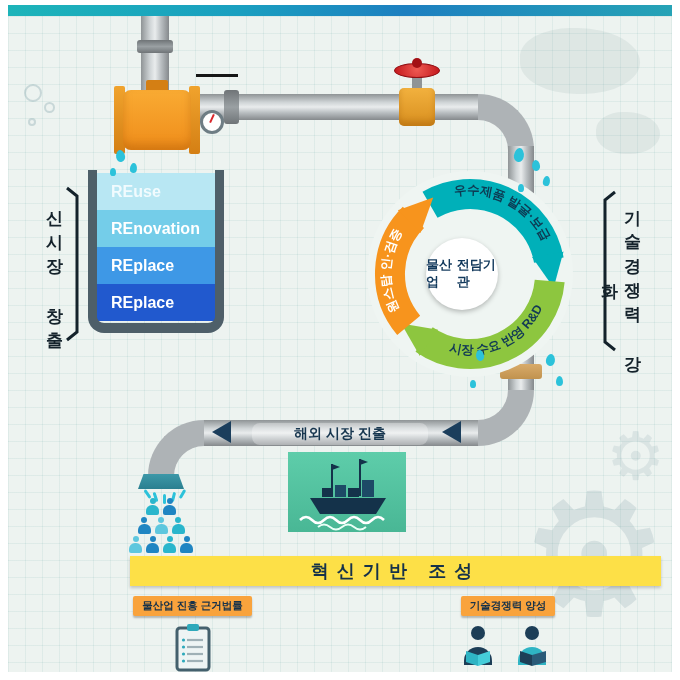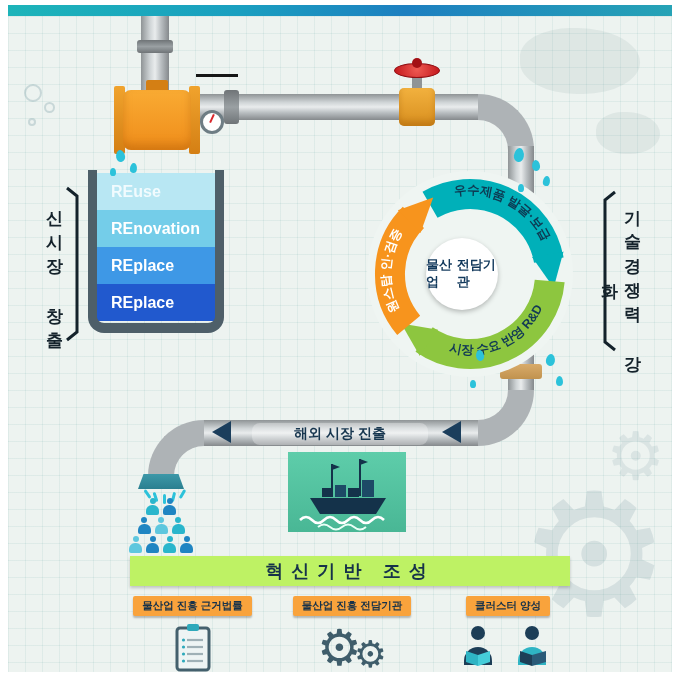--- a/index.html
+++ b/index.html
@@ -86,21 +86,21 @@
   .prow { display:flex; justify-content:center; gap:4px; margin-bottom:2px; }
   .person { position:relative; width:13px; height:17px; display:inline-block; }
   .person::before { content:""; position:absolute; left:3.5px; top:0; width:6px; height:6px; border-radius:50%; background:currentColor; }
   .person::after { content:""; position:absolute; left:0; top:7px; width:13px; height:10px; border-radius:6px 6px 2px 2px; background:currentColor; }
   .c1 { color:#1f85c2; } .c2 { color:#2ab6cc; } .c3 { color:#5ec7de; }
 
   
   #shipbox { left:288px; top:452px; width:118px; height:80px; background:linear-gradient(180deg,#5ecdaa,#49b795); }
 
   
-  #banner { left:130px; top:556px; width:440px; height:30px; background:#bef264; display:flex; align-items:center;
+  #banner { left:130px; top:556px; width:531px; height:30px; background:#fde047; display:flex; align-items:center;
     justify-content:center; font-size:18px; font-weight:800; color:#16324a; letter-spacing:0.45em;
     box-shadow:0 2px 3px rgba(0,0,0,.2); }
   .fcol { position:absolute; top:596px; display:flex; flex-direction:column; align-items:center; gap:7px; }
   .pill { background:#f9a33c; color:#16324a; font-size:10.5px; font-weight:800; padding:3px 9px;
     border-radius:2px; white-space:nowrap; box-shadow:0 2px 2px rgba(0,0,0,.25); }
   .gear-glyph { font-family:"DejaVu Sans",sans-serif; color:#3f5d6b; line-height:1; }
   .gear-glyph::before { content:"\2699"; }
   #gears-wrap { display:flex; align-items:flex-end; }
 </style>
 </head>
@@ -266,29 +266,22 @@
       <circle cx="13.5" cy="17" r="1.6" fill="#2fa9bb"></circle>
         <line x1="17" y1="17" x2="33" y2="17" stroke="#9fb0b6" stroke-width="2.2"></line>
       <circle cx="13.5" cy="24" r="1.6" fill="#2fa9bb"></circle>
         <line x1="17" y1="24" x2="33" y2="24" stroke="#9fb0b6" stroke-width="2.2"></line>
       <circle cx="13.5" cy="31" r="1.6" fill="#2fa9bb"></circle>
         <line x1="17" y1="31" x2="33" y2="31" stroke="#9fb0b6" stroke-width="2.2"></line>
       <circle cx="13.5" cy="38" r="1.6" fill="#2fa9bb"></circle>
         <line x1="17" y1="38" x2="33" y2="38" stroke="#9fb0b6" stroke-width="2.2"></line>
     </svg>
   </div>
-  <div class="fcol" style="left:282px;width:140px;">
-    <div class="pill">물산업 진흥 전담기관</div>
-    <div id="gears-wrap">
-      <span class="gear-glyph" style="font-size:50px;"></span>
-      <span class="gear-glyph" style="font-size:37px;margin-left:-8px;"></span>
-    </div>
-  </div>
   <div class="fcol" style="left:443px;width:130px;">
-    <div class="pill">클러스터 양성</div>
+    <div class="pill">기술경쟁력 양성</div>
     <svg width="104" height="50" viewBox="0 0 104 50">
       <circle cx="22" cy="10" r="7" fill="#1d3e57"></circle>
       <path d="M8,42 v-4 a14,14 0 0 1 28,0 v4 z" fill="#1d3e57"></path>
       <polygon points="10,28 22,32 22,43 10,39" fill="#2fb4c4"></polygon>
       <polygon points="34,28 22,32 22,43 34,39" fill="#45cdd9"></polygon>
       <circle cx="76" cy="10" r="7" fill="#1d3e57"></circle>
       <path d="M62,42 v-4 a14,14 0 0 1 28,0 v4 z" fill="#2fb4c4"></path>
       <polygon points="64,28 76,32 76,43 64,39" fill="#1d3e57"></polygon>
       <polygon points="90,28 76,32 76,43 90,39" fill="#2a5a78"></polygon>
     </svg>

